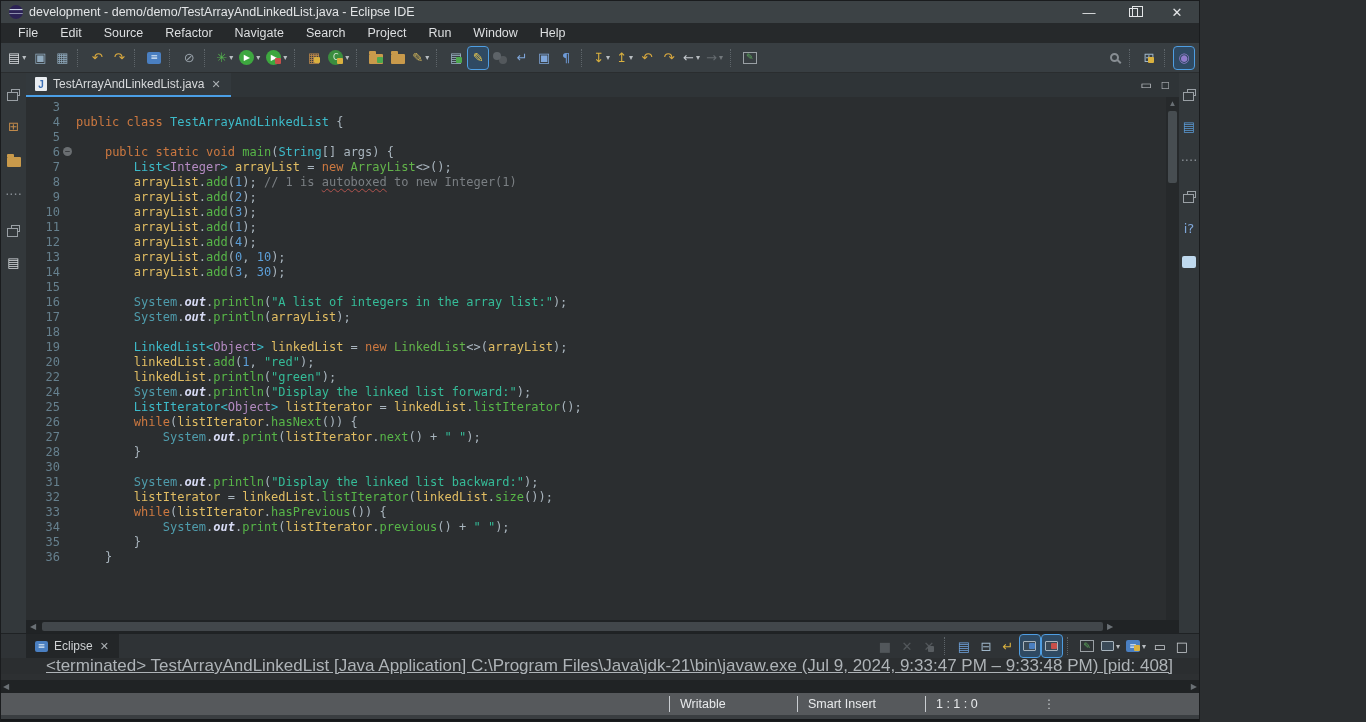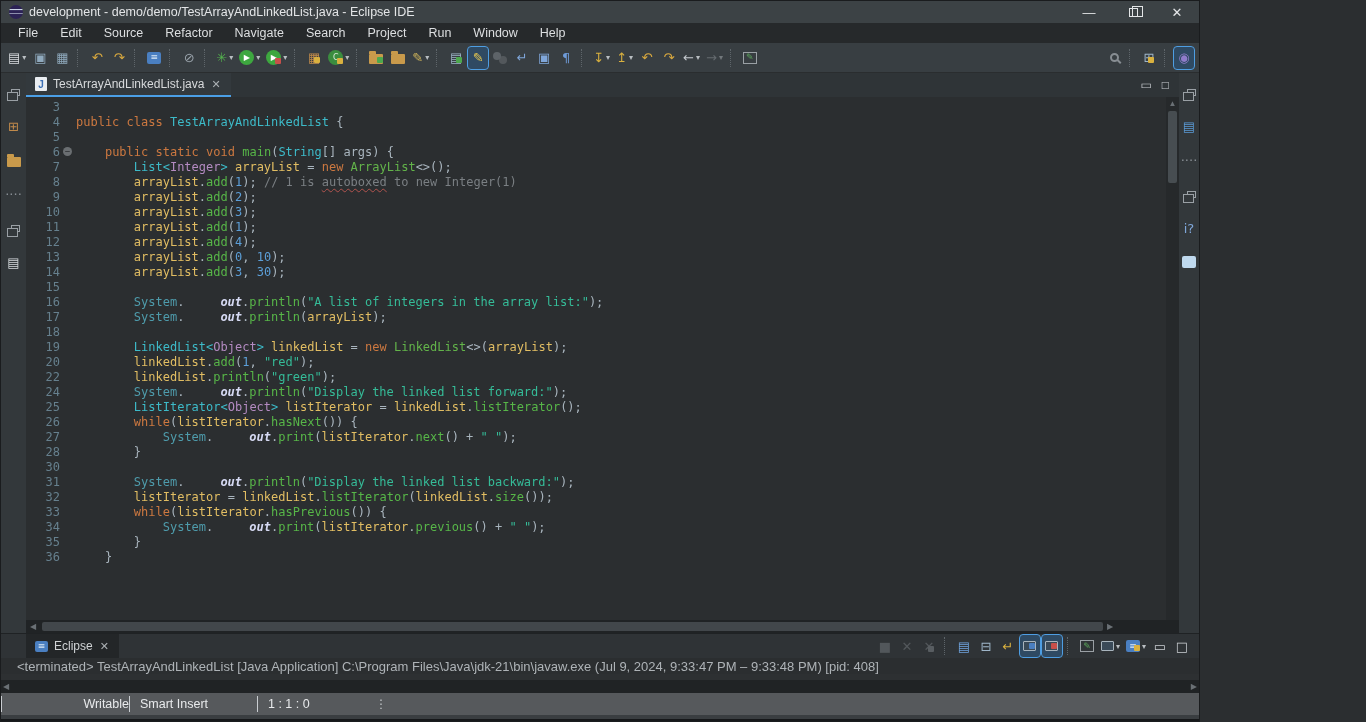--- a/index.html
+++ b/index.html
@@ -64,47 +64,47 @@
   
   #code-wrap { flex:1 1 auto; display:flex; min-height:0; }
   #code-area { flex:1 1 auto; overflow:hidden; padding-top:3px; font-family:"DejaVu Sans Mono", monospace; font-size:12px; line-height:15px; }
   .code-line { display:flex; height:15px; white-space:pre; }
   .lnum { width:34px; text-align:right; color:#66808E; flex:0 0 auto; }
   .fold { width:16px; flex:0 0 auto; position:relative; }
   .fold.has::before { content:'−'; position:absolute; left:3px; top:2px; width:9px; height:9px; background:#6A6E71; color:#2B2E30; border-radius:50%; font-size:9px; line-height:9px; text-align:center; }
   .lt { white-space:pre; }
   .tk-kw { color:#CC7840; } .tk-pl { color:#A9B5BE; } .tk-ty { color:#3DBBC9; } .tk-sy { color:#4E9BAB; }
   .tk-ge { color:#B48BC2; } .tk-va { color:#E2BE63; } .tk-cl { color:#63B44A; } .tk-me { color:#57B648; }
-  .tk-fi { color:#D5D9F2; font-style:italic; font-weight:bold;margin-left:36px; }
+  .tk-fi { color:#D5D9F2; font-style:italic; font-weight:bold; }
   .tk-st { color:#35BC98; } .tk-nu { color:#5C9FD8; } .tk-co { color:#7A7F83; }
   .tk-cot { color:#7A7F83; text-decoration:underline wavy #B0534E 1px; text-underline-offset:2px; }
 
   
   #vscroll { width:13px; background:#26292B; flex:0 0 auto; position:relative; }
   #vscroll .thumb { position:absolute; top:14px; left:2px; width:9px; height:72px; background:#474D51; border-radius:2px; }
   .sb-arrow { color:#6A7075; font-size:8px; text-align:center; line-height:13px; display:block; }
   #hscroll { height:13px; background:#202325; display:flex; align-items:center; flex:0 0 auto; position:relative; }
   #hscroll .thumb { position:absolute; left:16px; right:76px; top:2px; height:9px; background:#42474B; border-radius:2px; }
   #hscroll .sb-arrow { width:14px; }
   #hscroll .sb-arrow.rt { position:absolute; right:62px; }
 
   
   #console { flex:0 0 auto; display:flex; flex-direction:column; background:#2F3336; border-top:1px solid #1F2224; }
   #console-strip { height:24px; display:flex; align-items:stretch; }
   #console-tab { display:flex; align-items:center; gap:6px; padding:0 9px; background:#232628; margin-left:25px; }
   #console-tab-label { color:#D0D3D5; font-size:12px; }
   #console-tools { margin-left:auto; display:flex; align-items:center; padding-right:6px; }
-  #terminated-bar { height:16px; background:#2B2E30; color:#AEB3B7; font-size:13px; display:flex; align-items:center; padding-left:16px; }
+  #terminated-bar { height:16px; background:#2B2E30; color:#AEB3B7; font-size:17px; display:flex; align-items:center; padding-left:45px;text-decoration:underline; }
   #console-content { height:6px; background:#2D3032; }
   #console-hscroll { height:13px; background:#202325; display:flex; align-items:center; justify-content:space-between; padding:0 2px; }
 
   
   #statusbar { height:22px; background:#56595C; display:flex; align-items:center; flex:0 0 auto; font-size:12.5px; color:#E8EAEC; }
   .status-cell { height:16px; line-height:16px; border-left:1px solid #C9CDD1; padding-left:10px; }
-  #status-writable { width:128px;text-align:right; }
+  #status-writable { margin-left:668px; width:128px; }
   #status-insert { width:128px; }
   #status-pos { width:110px; }
   #status-dots { color:#C2C6C9; font-size:12px; margin-left:8px; }
   #bottomstrip { height:6px; background:#3A3E41; border-bottom:2px solid #16181A; flex:0 0 auto; }
 </style>
 </head>
 <body>
 
 <div id="win">
 

